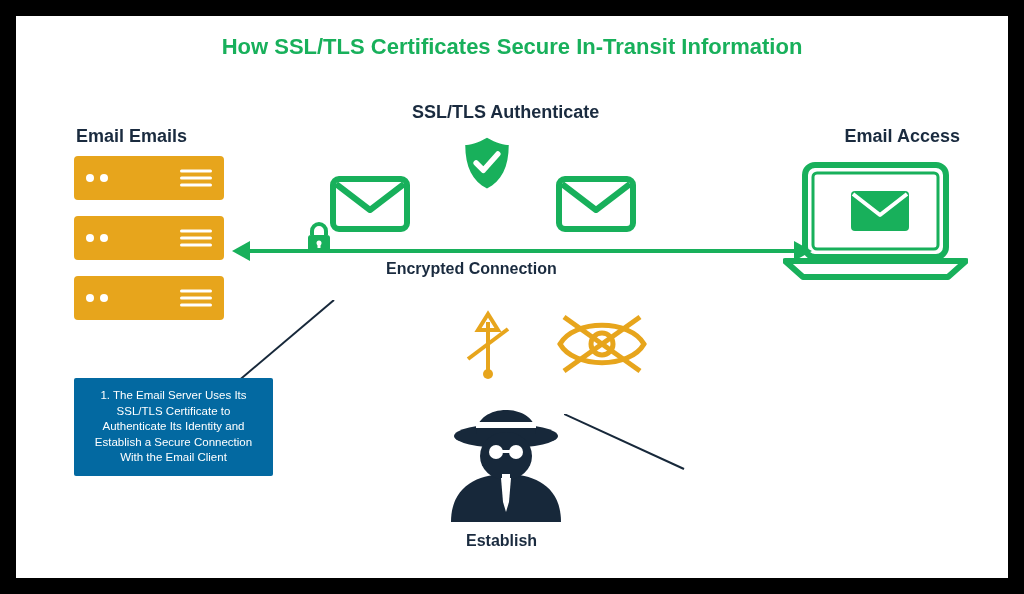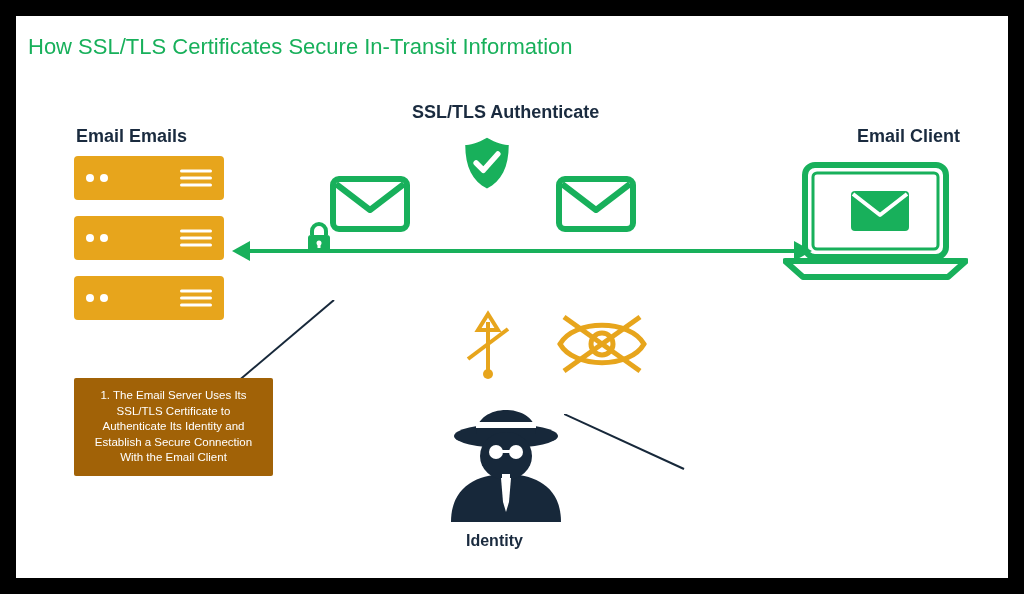--- a/index.html
+++ b/index.html
@@ -1,21 +1,21 @@
 <!DOCTYPE html>
 <html><head>
 <meta charset="utf-8">
 <style>
   html,body{margin:0;padding:0}
   body{background:#000;display:flex;align-items:center;justify-content:center;width:1024px;height:594px;font-family:Arial,Helvetica,sans-serif}
   .page{background:#fff;width:992px;height:562px;position:relative;overflow:hidden}
-  .title{position:absolute;top:18px;left:12px;right:0;font-size:22px;font-weight:400;color:#18b05b}
+  .title{position:absolute;top:18px;left:0;right:0;text-align:center;font-size:22px;font-weight:700;color:#18b05b}
   .label{position:absolute;font-weight:700;color:#1a2b3f;font-size:18px}
   .sublabel{position:absolute;font-weight:700;color:#1a2b3f;font-size:16px}
-  .note{position:absolute;background:#a16207;color:#fff;font-size:11.5px;line-height:1.35;padding:10px 12px;text-align:center;border-radius:2px}
+  .note{position:absolute;background:#0369a1;color:#fff;font-size:11.5px;line-height:1.35;padding:10px 12px;text-align:center;border-radius:2px}
   .servers{position:absolute;left:58px;top:140px;width:150px}
   .server{background:#e7a51c;height:44px;border-radius:4px;margin-bottom:16px;position:relative}
   .server .dots{position:absolute;left:12px;top:50%;transform:translateY(-50%);display:flex;gap:6px}
   .server .dots span{width:8px;height:8px;border-radius:50%;background:#fff}
   .server .lines{position:absolute;right:12px;top:50%;transform:translateY(-50%);display:flex;flex-direction:column;gap:4px}
   .server .lines span{display:block;width:32px;height:3px;background:#fff;border-radius:2px}
   .laptop{position:absolute;right:40px;top:145px;width:185px;height:120px}
   .conn-line{position:absolute;left:230px;top:233px;width:552px;height:4px;background:#18b05b}
   .arrow-l{position:absolute;left:216px;top:225px;width:0;height:0;border-top:10px solid transparent;border-bottom:10px solid transparent;border-right:18px solid #18b05b}
   .arrow-r{position:absolute;left:778px;top:225px;width:0;height:0;border-top:10px solid transparent;border-bottom:10px solid transparent;border-left:18px solid #18b05b}
@@ -31,21 +31,21 @@
 <body>
 
 <div class="page">
 
   <div class="title">How SSL/TLS Certificates Secure In-Transit Information</div>
 
   <div class="label" style="left:60px;top:110px">Email Emails</div>
 
   <div class="label" style="left:396px;top:86px">SSL/TLS Authenticate</div>
 
-  <div class="label" style="right:48px;top:110px">Email Client</div>
+  <div class="label" style="right:48px;top:110px">Email Access</div>
 
   <div class="servers">
     <div class="server">
       <div class="dots">
           <span></span>
           <span></span>
         </div>
       <div class="lines">
           <span></span>
           <span></span>
@@ -92,20 +92,21 @@
   <div class="envelope" style="left:540px;top:160px">
     <svg width="80" height="56" viewBox="0 0 80 56">
       <rect x="3" y="3" width="74" height="50" rx="6" fill="none" stroke="#18b05b" stroke-width="6"></rect>
       <path d="M6 8 L40 34 L74 8" fill="none" stroke="#18b05b" stroke-width="6" stroke-linejoin="round"></path>
     </svg>
   </div>
 
   <div class="conn-line"></div>
   <div class="arrow-l"></div>
   <div class="arrow-r"></div>
+  <div class="sublabel" style="left:370px;top:244px">Encrypted  Connection</div>
 
   <div class="lock">
     <svg width="30" height="34" viewBox="0 0 30 34">
       <rect x="4" y="14" width="22" height="18" rx="3" fill="#18b05b"></rect>
       <path d="M8 14 V10 a7 7 0 0 1 14 0 V14" fill="none" stroke="#18b05b" stroke-width="4"></path>
       <circle cx="15" cy="22" r="2.5" fill="#fff"></circle>
       <rect x="13.5" y="22" width="3" height="5" fill="#fff"></rect>
     </svg>
   </div>
 
@@ -149,21 +150,21 @@
       <ellipse cx="65" cy="62" rx="26" ry="24" fill="#17283a"></ellipse>
 
       <circle cx="55" cy="58" r="7" fill="#fff"></circle>
       <circle cx="75" cy="58" r="7" fill="#fff"></circle>
       <rect x="60" y="56" width="10" height="3" fill="#fff"></rect>
 
       <path d="M60 84 L70 84 L68 108 L65 118 L62 108 Z" fill="#fff"></path>
       <rect x="61" y="80" width="8" height="8" fill="#fff"></rect>
     </svg>
   </div>
-  <div class="sublabel" style="left:450px;top:516px">Identity</div>
+  <div class="sublabel" style="left:450px;top:516px">Establish</div>
 
   <svg class="lead1">
       <line x1="108" y1="0" x2="4" y2="88" stroke="#17283a" stroke-width="2"></line>
     </svg>
   <svg class="lead2">
       <line x1="0" y1="0" x2="120" y2="55" stroke="#17283a" stroke-width="2"></line>
     </svg>
 
   <div class="note" style="left:58px;top:362px;width:175px">1. The Email Server Uses Its SSL/TLS Certificate to Authenticate Its Identity and Establish a Secure Connection With the Email Client</div>
 

